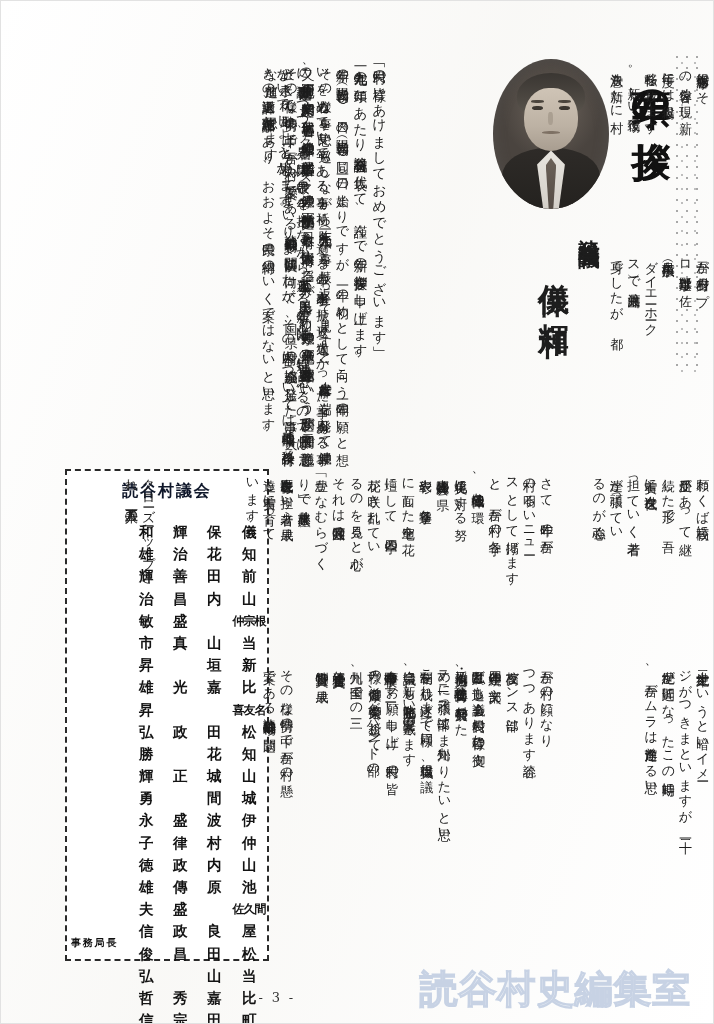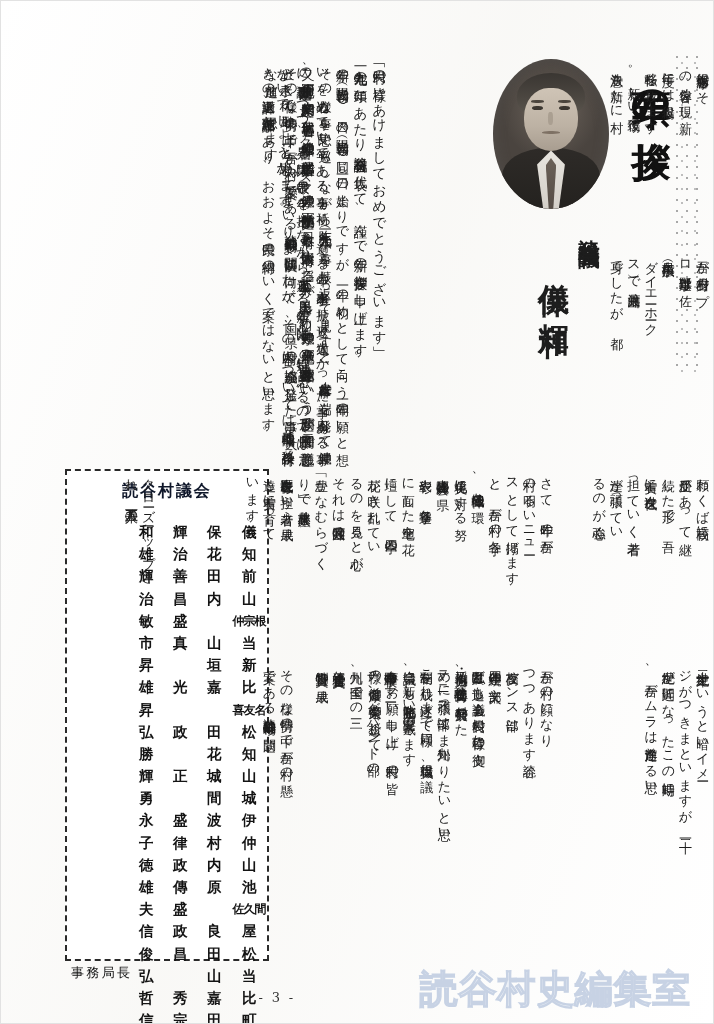--- a/index.html
+++ b/index.html
@@ -150,23 +150,22 @@
     position:absolute;left:70px;top:520px;
     width:48px;
   }
   .role{
     font-size:7.6px;letter-spacing:.42em;color:#111;
     height:22.2px;line-height:22.2px;white-space:nowrap;
     font-weight:700;
   }
   .secretary{
     position:absolute;left:70px;top:935px;
-    font-size:13px;letter-spacing:.18em;font-weight:400;color:#111;
+    font-size:10px;letter-spacing:.18em;font-weight:700;color:#111;
     white-space:nowrap;
-    margin-top:28px;
   }
   .names{
     position:absolute;left:118px;top:520px;
     width:148px;height:432px;
   }
   .ncol{
     position:absolute;top:0;width:30px;
     text-align:center;
   }
   .ncell{

